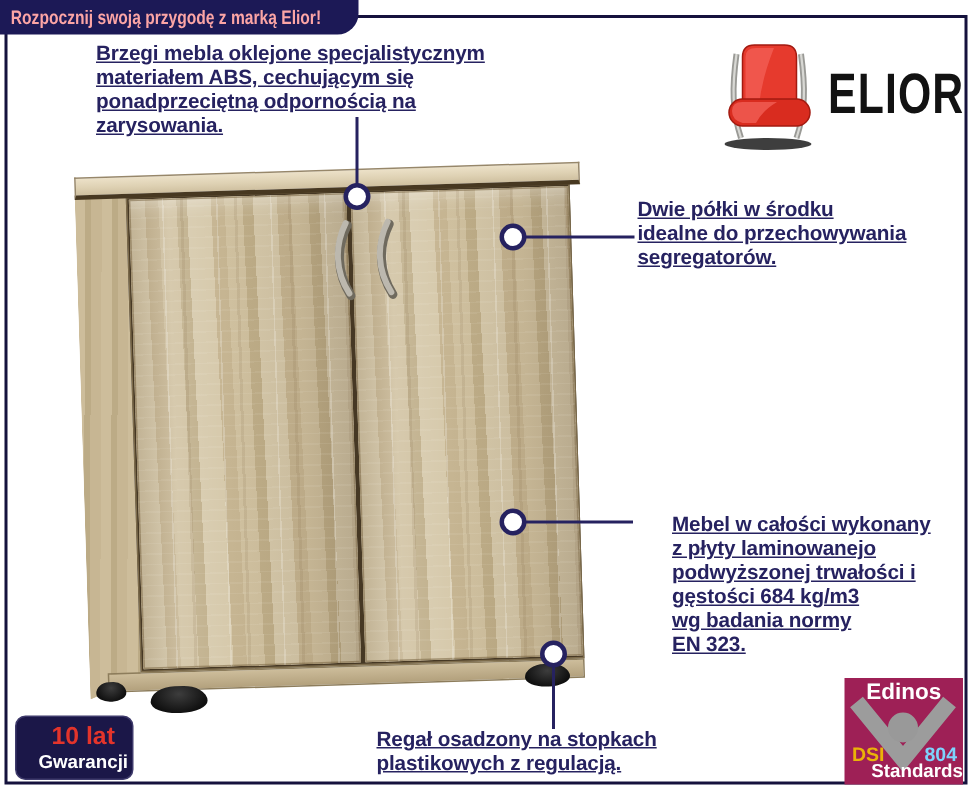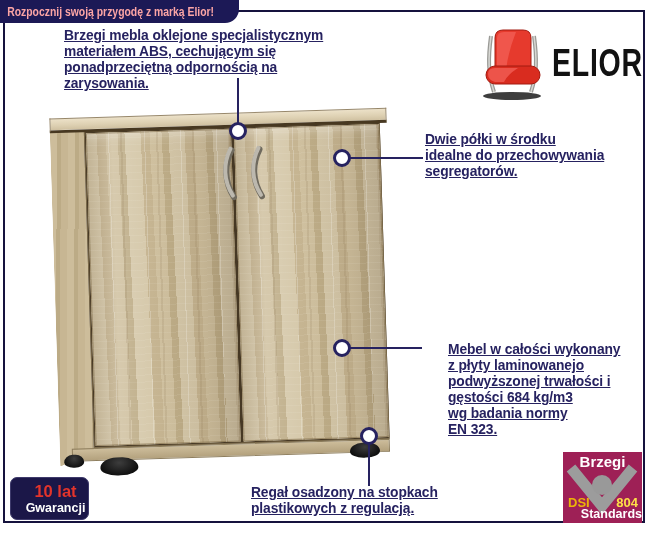--- a/index.html
+++ b/index.html
@@ -74,21 +74,21 @@
         box-sizing:border-box;text-align:center;padding-left:12px;}
   .warranty .years{color:var(--red,#e3342b);font-weight:bold;font-size:16.5px;line-height:20px;margin-top:3px;}
   .warranty .label{color:#fff;font-weight:bold;font-size:12.5px;line-height:15px;}
   
   .edinos{position:absolute;left:563px;top:452px;width:79px;height:71px;z-index:6;
         background:var(--edinos,#9e2056);overflow:hidden;}
   .edinos .title{position:absolute;left:0;top:1px;width:100%;text-align:center;color:#fff;
         font-weight:bold;font-size:15px;z-index:2;}
   .edinos svg{position:absolute;left:0;top:0;z-index:1;}
   .edinos .dsi{position:absolute;left:5px;top:43px;color:#eab308;font-weight:bold;font-size:13px;z-index:1;}
-  .edinos .n804{position:absolute;right:4px;top:43px;color:#fde047;font-weight:bold;font-size:13px;z-index:1;}
+  .edinos .n804{position:absolute;right:4px;top:43px;color:#7dd3fc;font-weight:bold;font-size:13px;z-index:1;}
   .edinos .standards{position:absolute;left:0;top:55px;width:100%;text-align:right;color:#fff;
         font-weight:bold;font-size:12.5px;z-index:2;}
 </style>
 </head>
 <body>
 
 <div id="stage">
 
   <div class="frame"></div>
 
@@ -159,19 +159,19 @@
   <div class="warranty">
     <div class="years">10 lat</div>
     <div class="label">Gwarancji</div>
   </div>
 
   <div class="edinos">
     <svg width="79" height="71" viewBox="0 0 79 71">
       <path d="M8 16 L39 54 L70 16" stroke="#9c9c9c" stroke-width="11" fill="none"></path>
       <circle cx="39" cy="33" r="10" fill="#999999"></circle>
     </svg>
-    <div class="title">Brzegi</div>
+    <div class="title">Edinos</div>
     <div class="dsi">DSI</div>
     <div class="n804">804</div>
     <div class="standards">Standards</div>
   </div>
 
 </div>
 
 </body></html>

